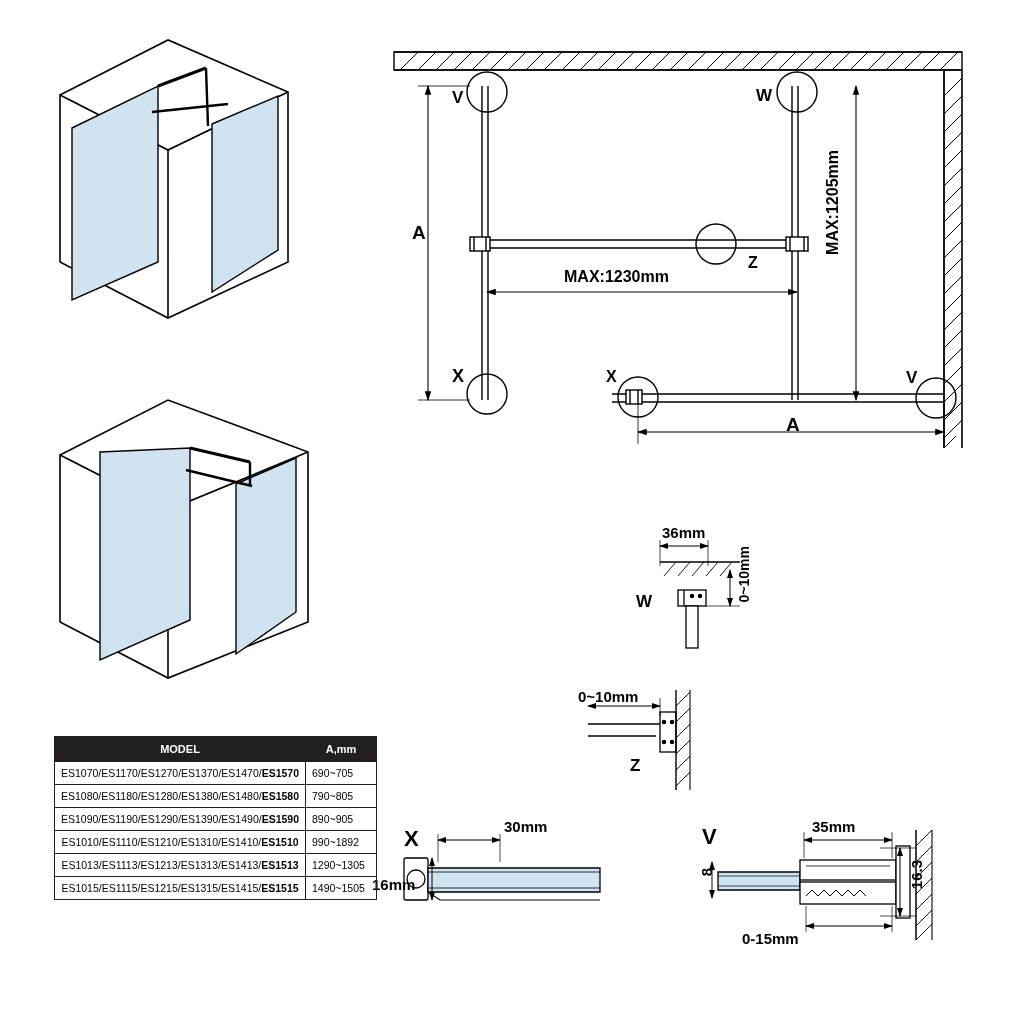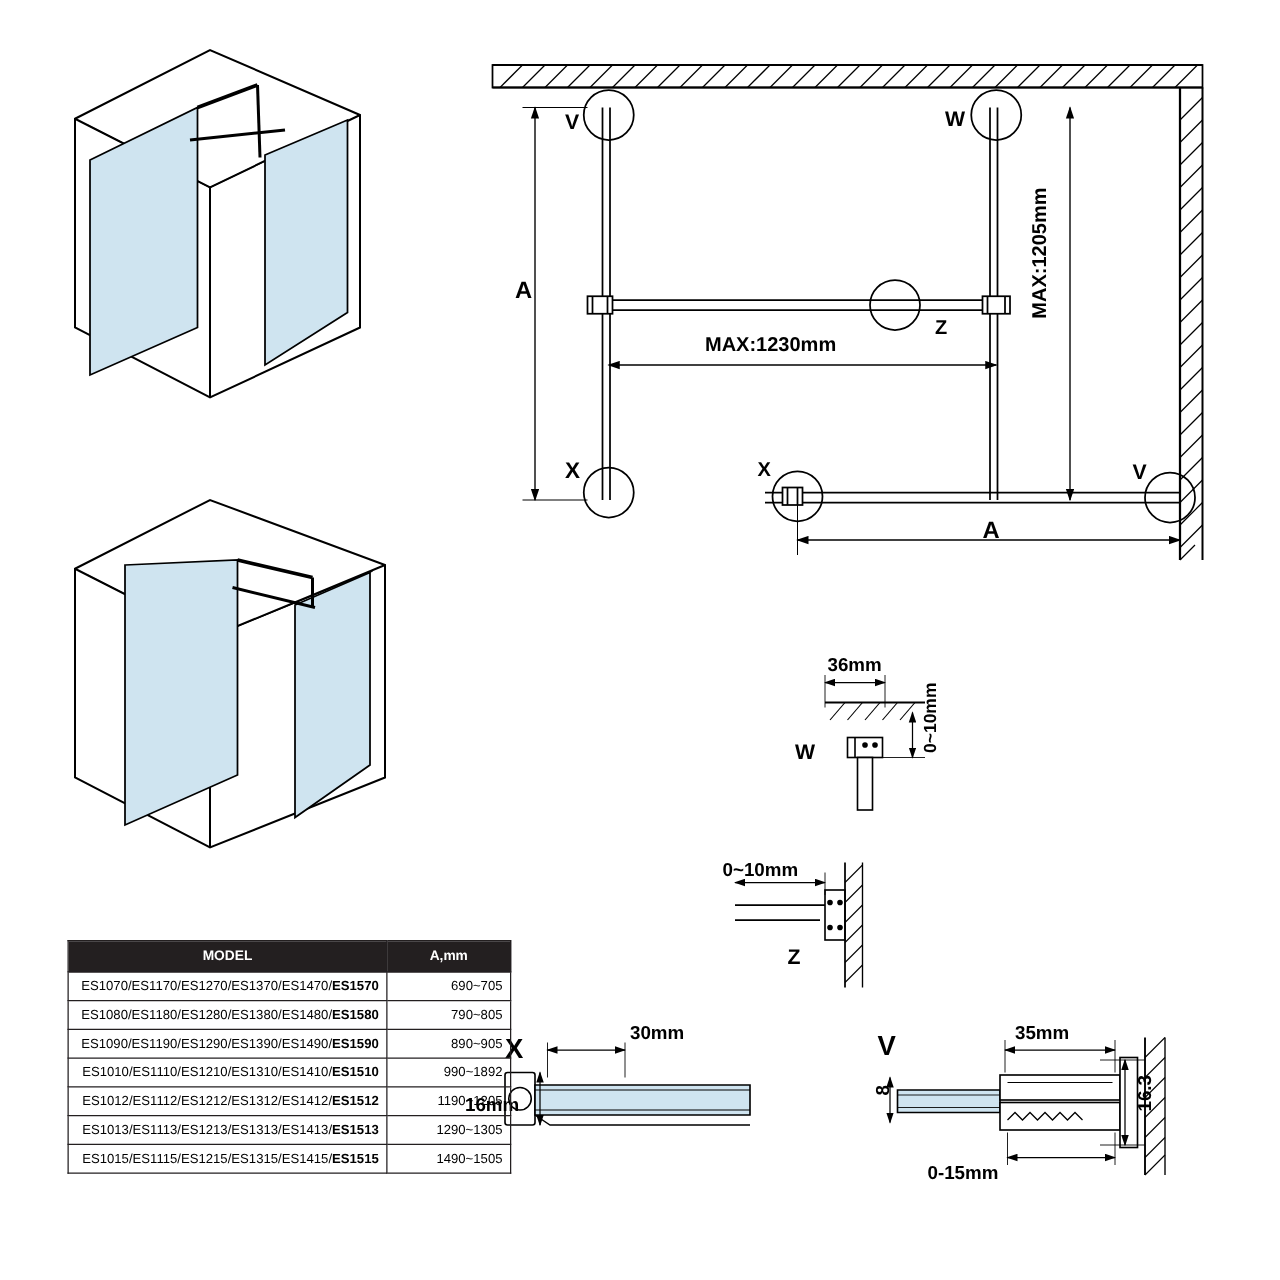--- a/index.html
+++ b/index.html
@@ -2,27 +2,27 @@
 <html><head>
 <meta charset="utf-8">
 <style>
   html,body{margin:0;padding:0;background:#ffffff;}
   body{width:1024px;height:1024px;position:relative;overflow:hidden;
        font-family:"Liberation Sans", sans-serif;color:#000;}
   .canvas{position:absolute;left:0;top:0;width:1024px;height:1024px;}
   svg{position:absolute;left:0;top:0;width:1024px;height:1024px;overflow:visible;}
 
   
-  .spec-table{position:absolute;left:54px;top:752px;width:355px;border-collapse:collapse;
+  .spec-table{position:absolute;left:54px;top:736px;width:323px;border-collapse:collapse;
               font-size:10.5px;}
   .spec-table th{background:#231f20;color:#ffffff;font-weight:bold;padding:6px 4px;
                  border:1px solid #231f20;font-size:11px;}
   .spec-table td{border:1px solid #231f20;padding:5px 6px;font-size:10.5px;white-space:nowrap;}
-  .spec-table td.model{text-align:right;}
-  .spec-table td.aval{text-align:right;width:86px;}
+  .spec-table td.model{text-align:center;}
+  .spec-table td.aval{text-align:left;width:86px;}
   .spec-table td.model b{font-weight:bold;}
 
   .lbl{position:absolute;font-weight:bold;}
 </style>
 </head>
 <body>
 
 <div class="canvas">
 
 <svg viewBox="0 0 1024 1024">
@@ -324,24 +324,20 @@
         </tr>
         <tr>
           <td class="model"><span>ES1090/ES1190/ES1290/ES1390/ES1490/</span><b>ES1590</b></td>
           <td class="aval">890~905</td>
         </tr>
         <tr>
           <td class="model"><span>ES1010/ES1110/ES1210/ES1310/ES1410/</span><b>ES1510</b></td>
           <td class="aval">990~1892</td>
         </tr>
         <tr>
-          <td class="model"><span>ES1012/ES1112/ES1212/ES1312/ES1412/</span><b>ES1512</b></td>
-          <td class="aval">1190~1205</td>
-        </tr>
-        <tr>
           <td class="model"><span>ES1013/ES1113/ES1213/ES1313/ES1413/</span><b>ES1513</b></td>
           <td class="aval">1290~1305</td>
         </tr>
         <tr>
           <td class="model"><span>ES1015/ES1115/ES1215/ES1315/ES1415/</span><b>ES1515</b></td>
           <td class="aval">1490~1505</td>
         </tr>
       </tbody>
 </table>
 

